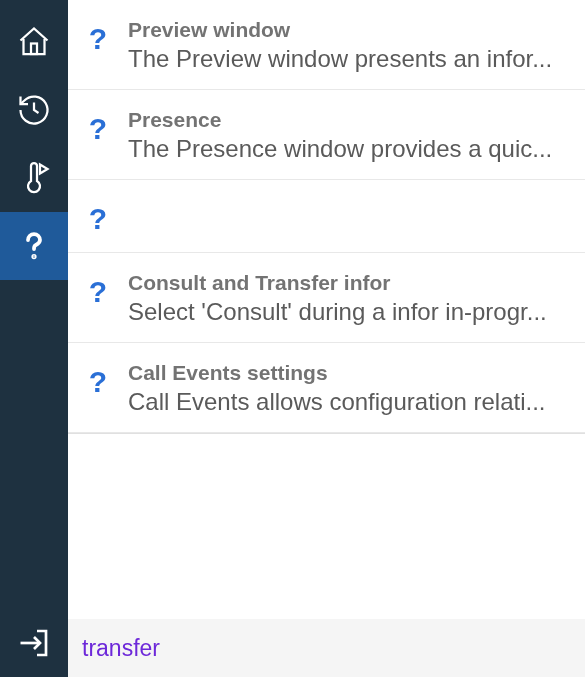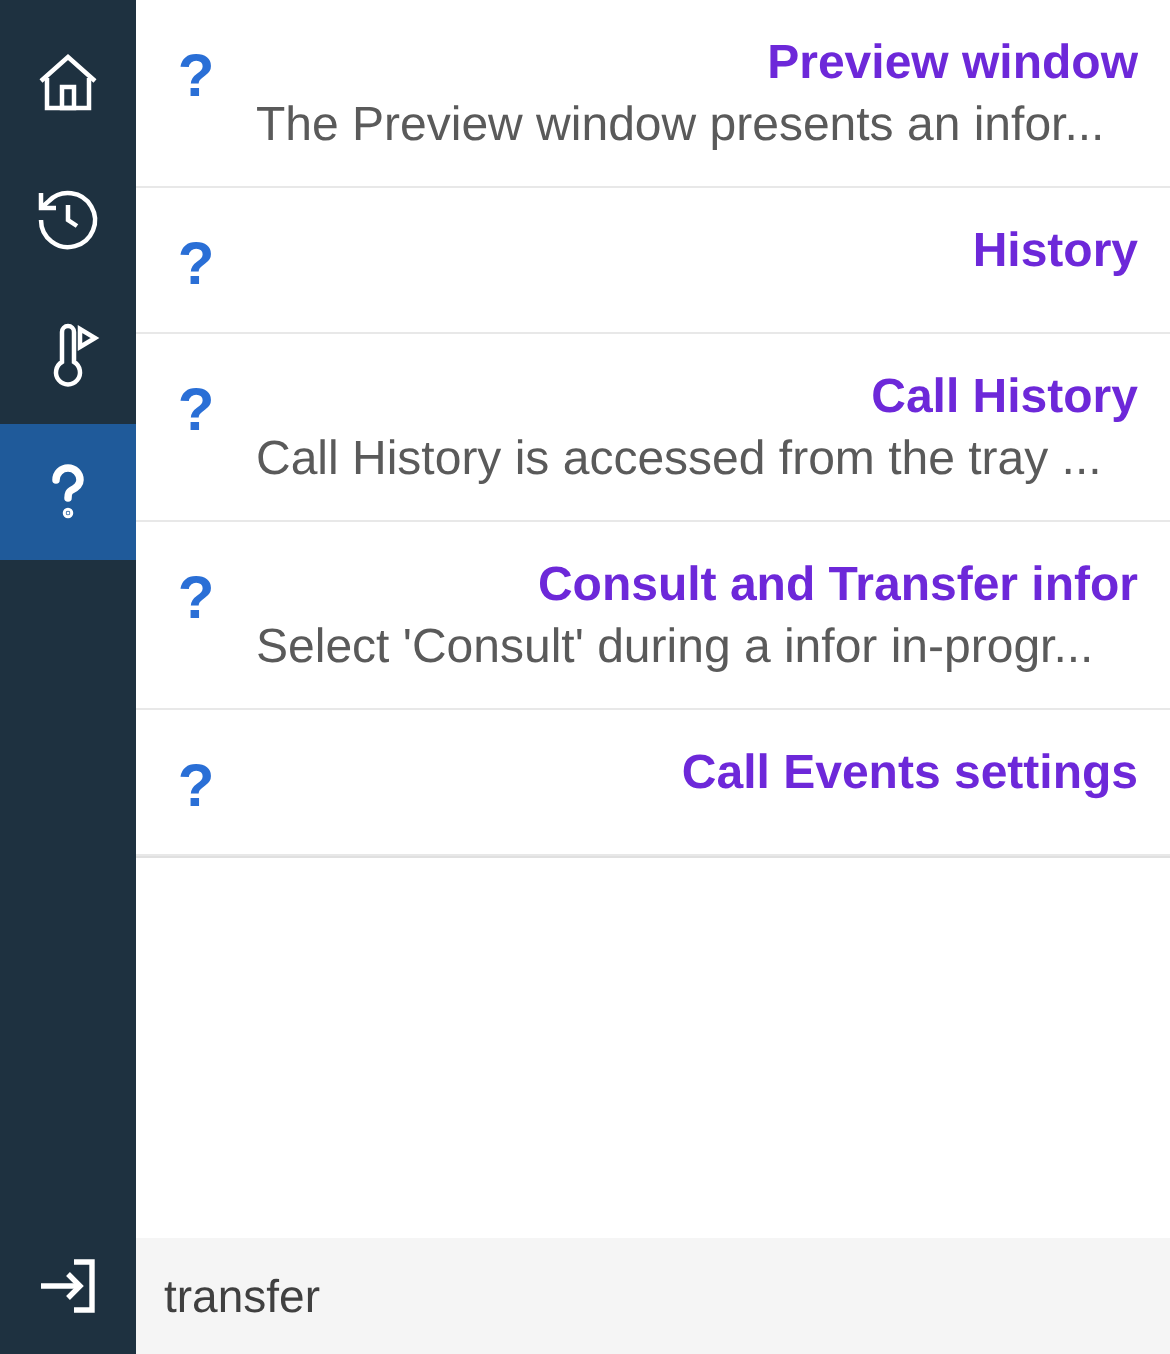--- a/index.html
+++ b/index.html
@@ -66,28 +66,27 @@
       color: #2a6fd6;
       font-size: 30px;
       font-weight: 700;
       flex-shrink: 0;
     }
     .list-item-content {
       flex: 1;
       min-width: 0;
     }
     .list-item-title {
-      font-size: 24px;
+      font-size: 21px;
       font-weight: 700;
-      color: #6d28d9;
+      color: #737373;
       margin-bottom: 3px;
       white-space: nowrap;
       overflow: hidden;
       text-overflow: ellipsis;
-      text-align: right;
     }
     .list-item-desc {
       font-size: 24px;
       color: #5a5a5a;
       white-space: nowrap;
       overflow: hidden;
       text-overflow: ellipsis;
     }
     .empty-area {
       flex: 1;
@@ -99,21 +98,21 @@
       background: #f5f5f5;
       display: flex;
       align-items: center;
       padding: 0 14px;
     }
     .search-input {
       width: 100%;
       border: none;
       background: transparent;
       font-size: 23px;
-      color: #404040;
+      color: #6d28d9;
       outline: none;
       font-family: inherit;
     }
     svg {
       display: block;
     }
   </style>
 </head>
 <body>
 
@@ -169,41 +168,39 @@
     <div class="list-item">
       <div class="list-item-icon">?</div>
       <div class="list-item-content">
         <div class="list-item-title">Preview window</div>
         <div class="list-item-desc">The Preview window presents an infor...</div>
       </div>
     </div>
     <div class="list-item">
       <div class="list-item-icon">?</div>
       <div class="list-item-content">
-        <div class="list-item-title">History</div>
-      </div>
-    </div>
-    <div class="list-item">
-      <div class="list-item-icon">?</div>
-      <div class="list-item-content">
-        <div class="list-item-title">Call History</div>
-        <div class="list-item-desc">Call History is accessed from the tray ...</div>
-      </div>
+        <div class="list-item-title">Presence</div>
+        <div class="list-item-desc">The Presence window provides a quic...</div>
+      </div>
+    </div>
+    <div class="list-item">
+      <div class="list-item-icon">?</div>
     </div>
     <div class="list-item">
       <div class="list-item-icon">?</div>
       <div class="list-item-content">
         <div class="list-item-title">Consult and Transfer infor</div>
         <div class="list-item-desc">Select 'Consult' during a infor in-progr...</div>
       </div>
     </div>
     <div class="list-item">
       <div class="list-item-icon">?</div>
       <div class="list-item-content">
         <div class="list-item-title">Call Events settings</div>
+        <div class="list-item-desc">Call Events allows configuration relati...</div>
       </div>
     </div>
     <div class="empty-area"></div>
   </div>
   <div class="search-bar">
     <input type="text" class="search-input" value="transfer" style="">
   </div>
 </div>
 
 </body></html>

